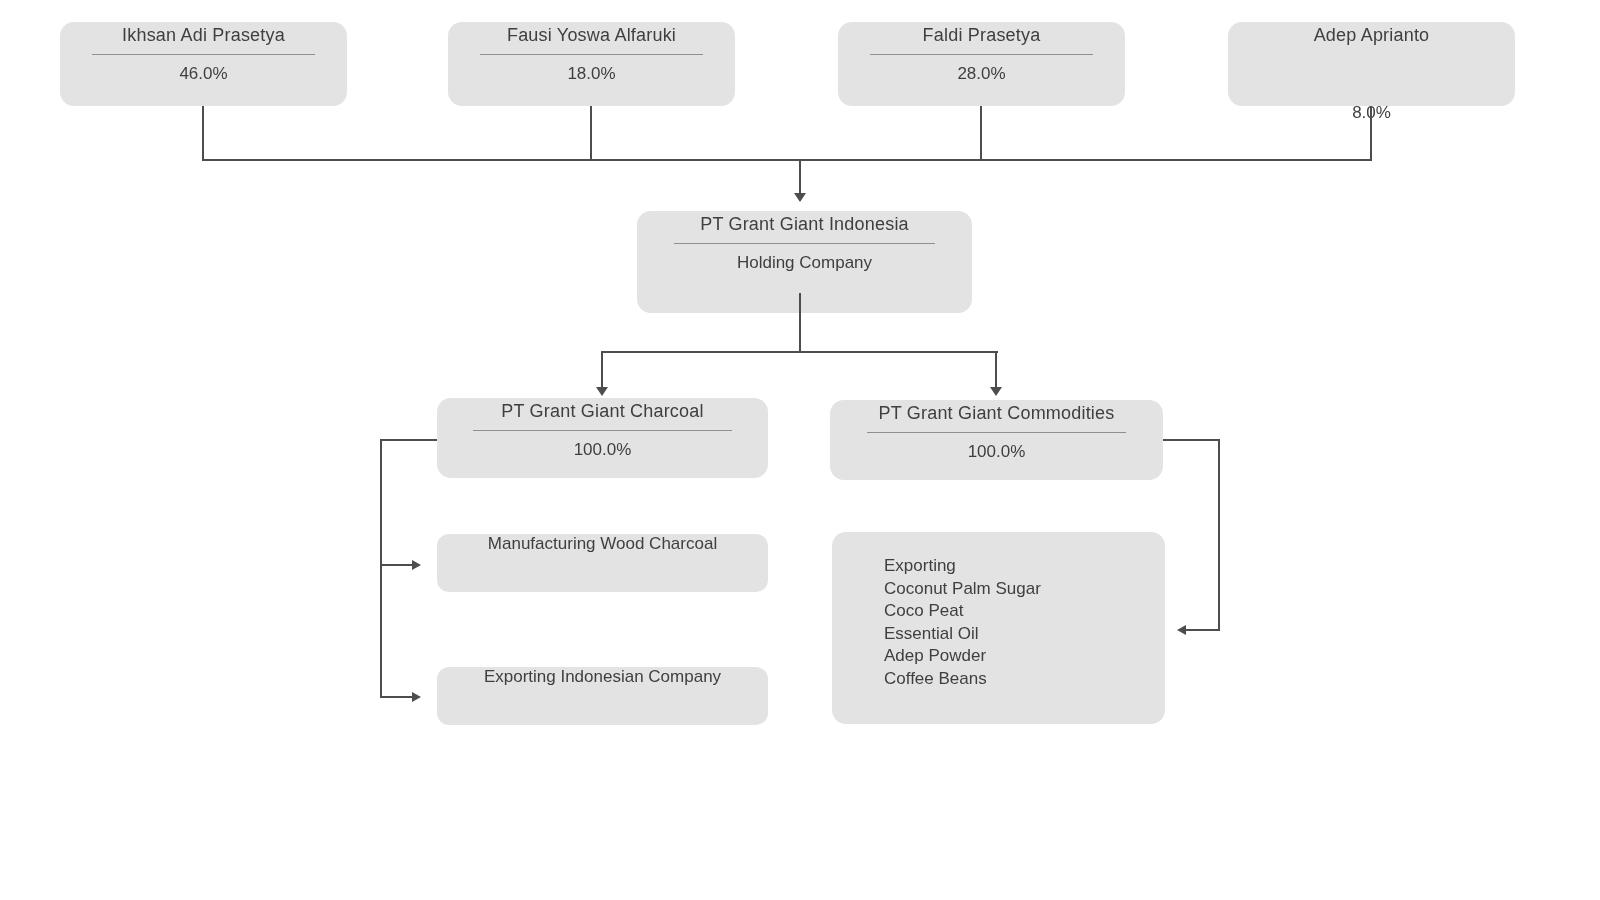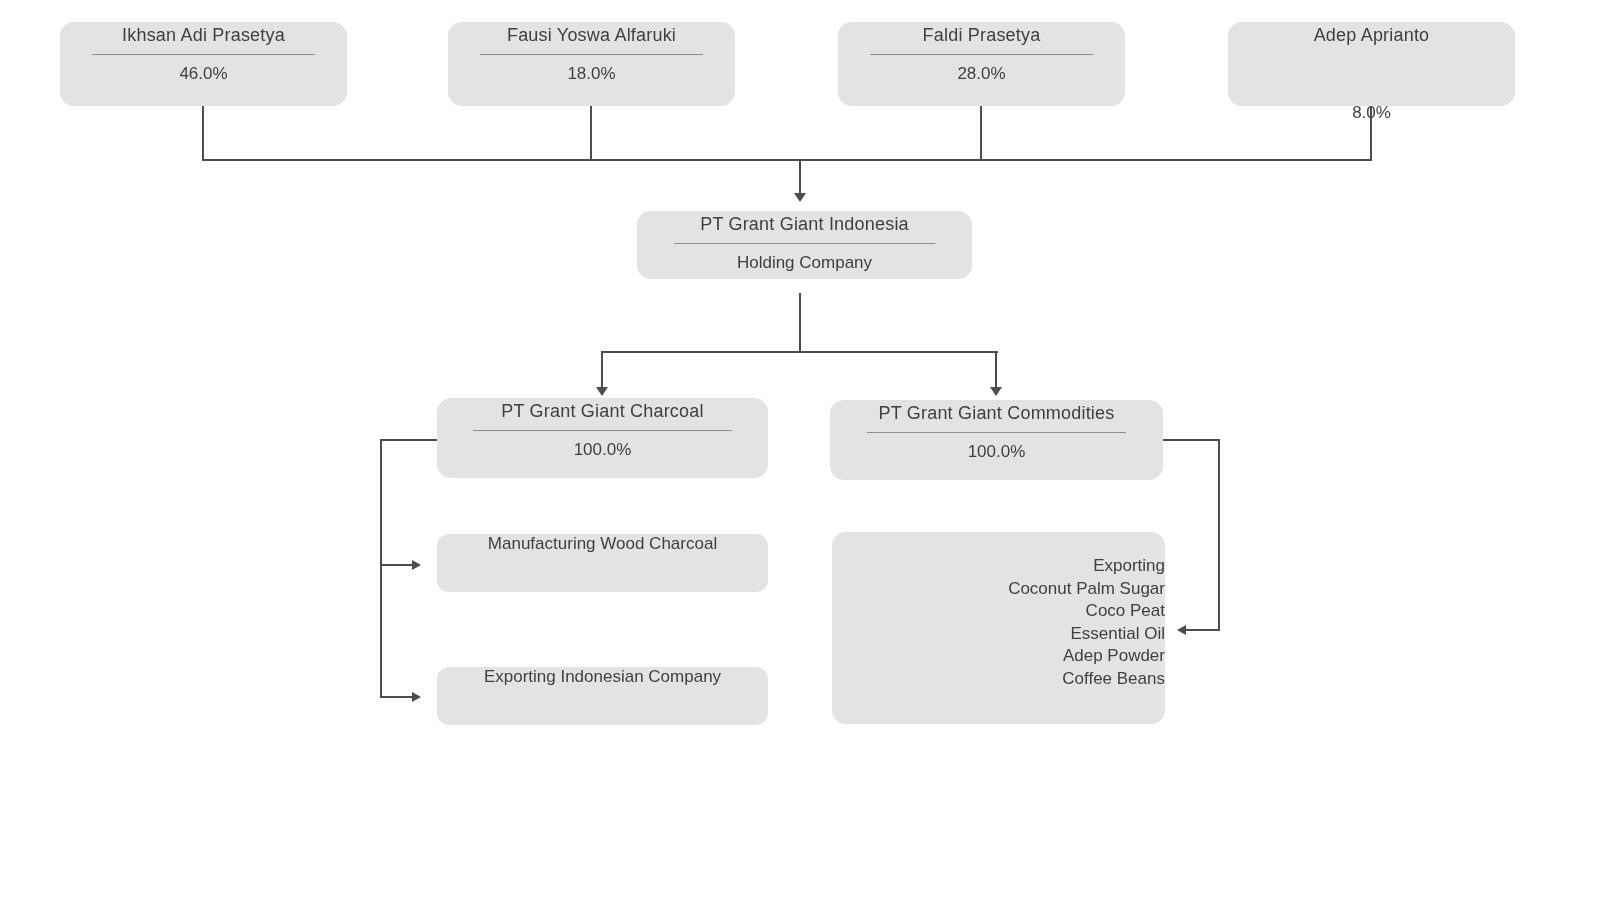--- a/index.html
+++ b/index.html
@@ -55,25 +55,24 @@
     display:flex;
     align-items:flex-start;
     justify-content:center;
     font-size:17px;
     color:var(--text);
   }
   .list-box{
     position:absolute;
     background:var(--box_bg);
     border-radius:14px;
-    padding:23px 0 0 20px;
+    padding:23px 0 0 52px;
     font-size:17px;
     line-height:22.5px;
     color:var(--text);
-    text-align:right;
   }
   
   .hline,.vline{position:absolute;background:var(--line);}
   .hline{height:2px;}
   .vline{width:2px;}
   .arr{position:absolute;width:0;height:0;}
   .arr-down{
     border-left:6px solid transparent;
     border-right:6px solid transparent;
     border-top:9px solid var(--line);
@@ -87,21 +86,21 @@
     border-top:5px solid transparent;
     border-bottom:5px solid transparent;
     border-right:9px solid var(--line);
   }
   
   .s1{left:60px;top:22px;width:287px;height:84px;}
   .s2{left:448px;top:22px;width:287px;height:84px;}
   .s3{left:838px;top:22px;width:287px;height:84px;}
   .s4{left:1228px;top:22px;width:287px;height:84px;gap:20px;}
   
-  .holding{left:637px;top:211px;width:335px;height:68px;}
+  .holding{left:637px;top:211px;width:335px;height:102px;}
   .charcoal{left:437px;top:398px;width:331px;height:80px;}
   .commodities{left:830px;top:400px;width:333px;height:80px;}
   .manufacturing{left:437px;top:534px;width:331px;height:58px;}
   .exporting{left:437px;top:667px;width:331px;height:58px;}
   .commlist{left:832px;top:532px;width:333px;height:192px;}
 </style>
 </head>
 <body>
 
 <div class="canvas">

